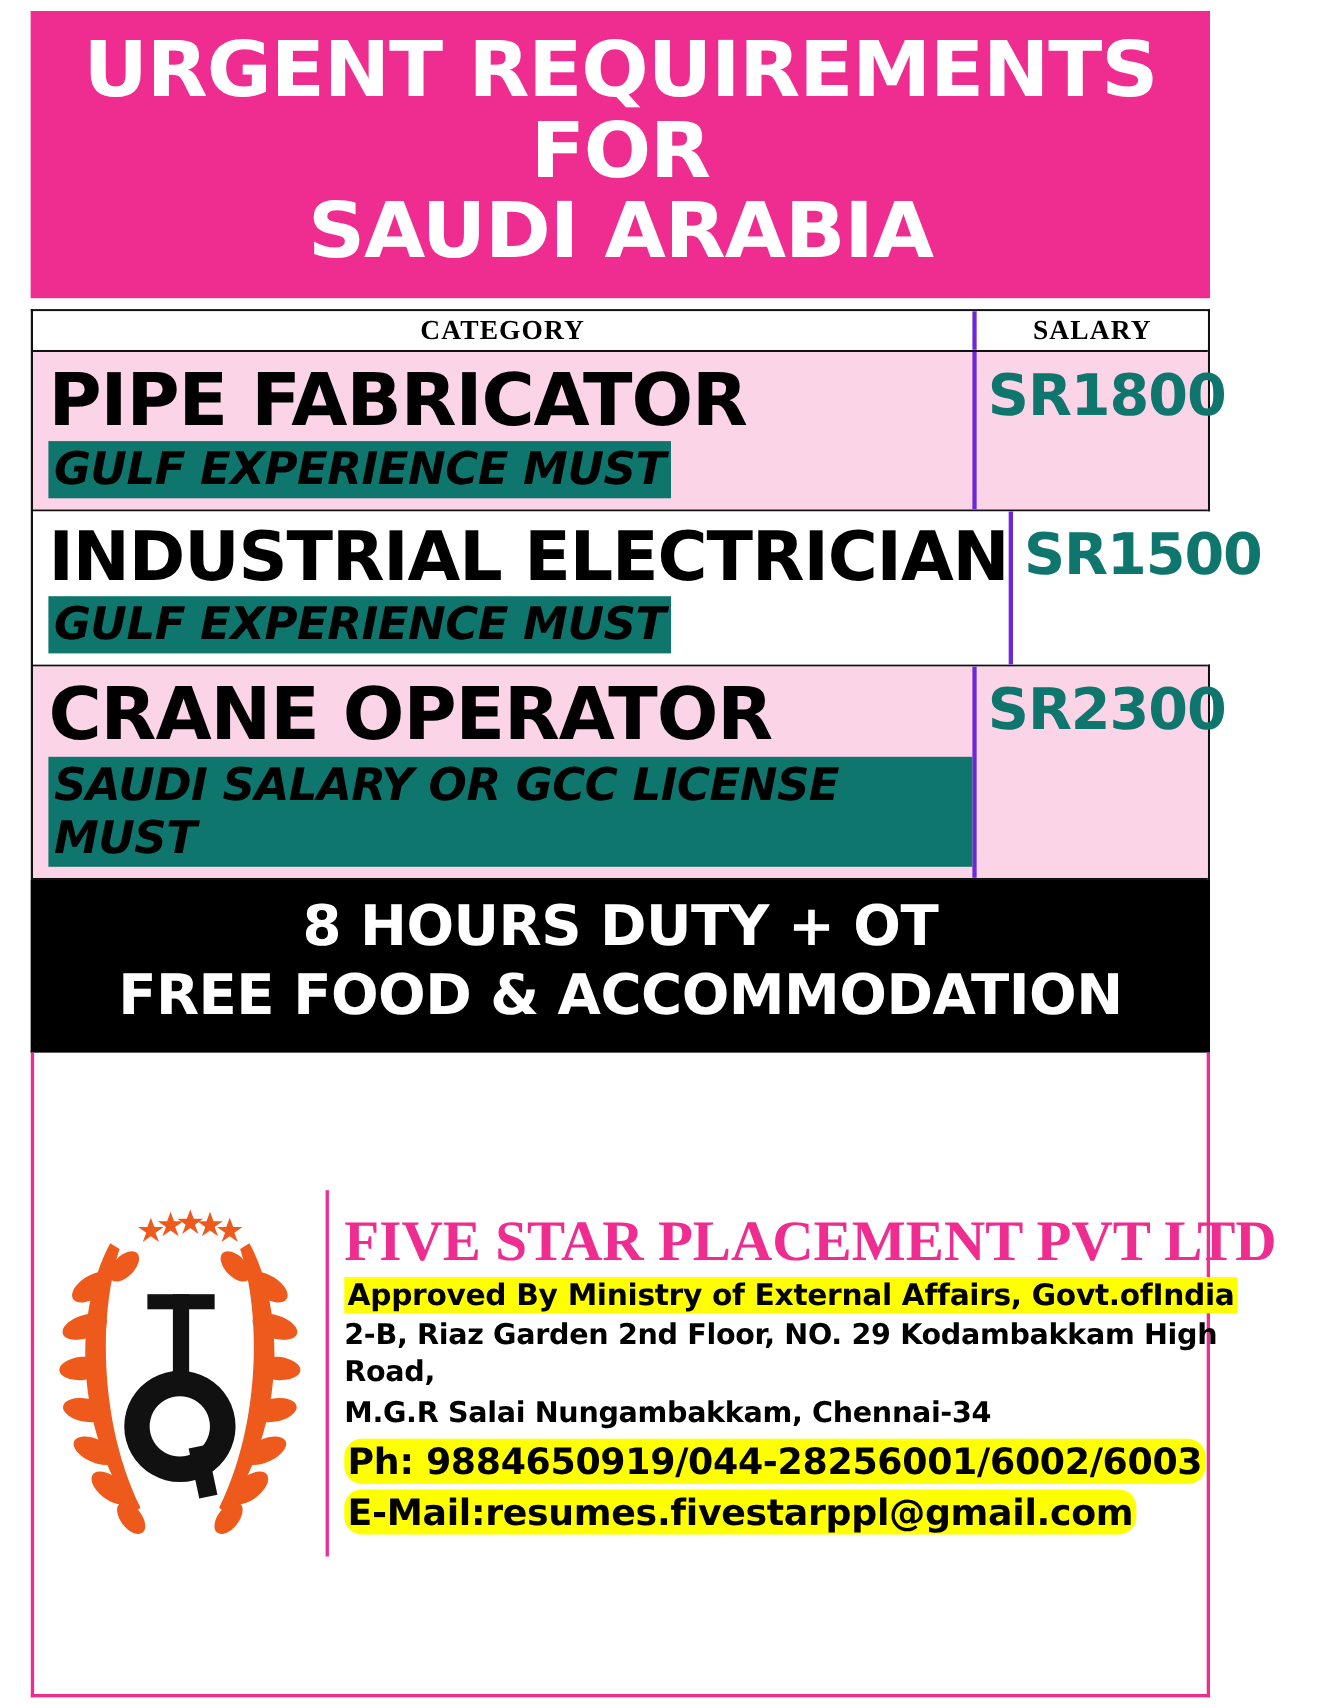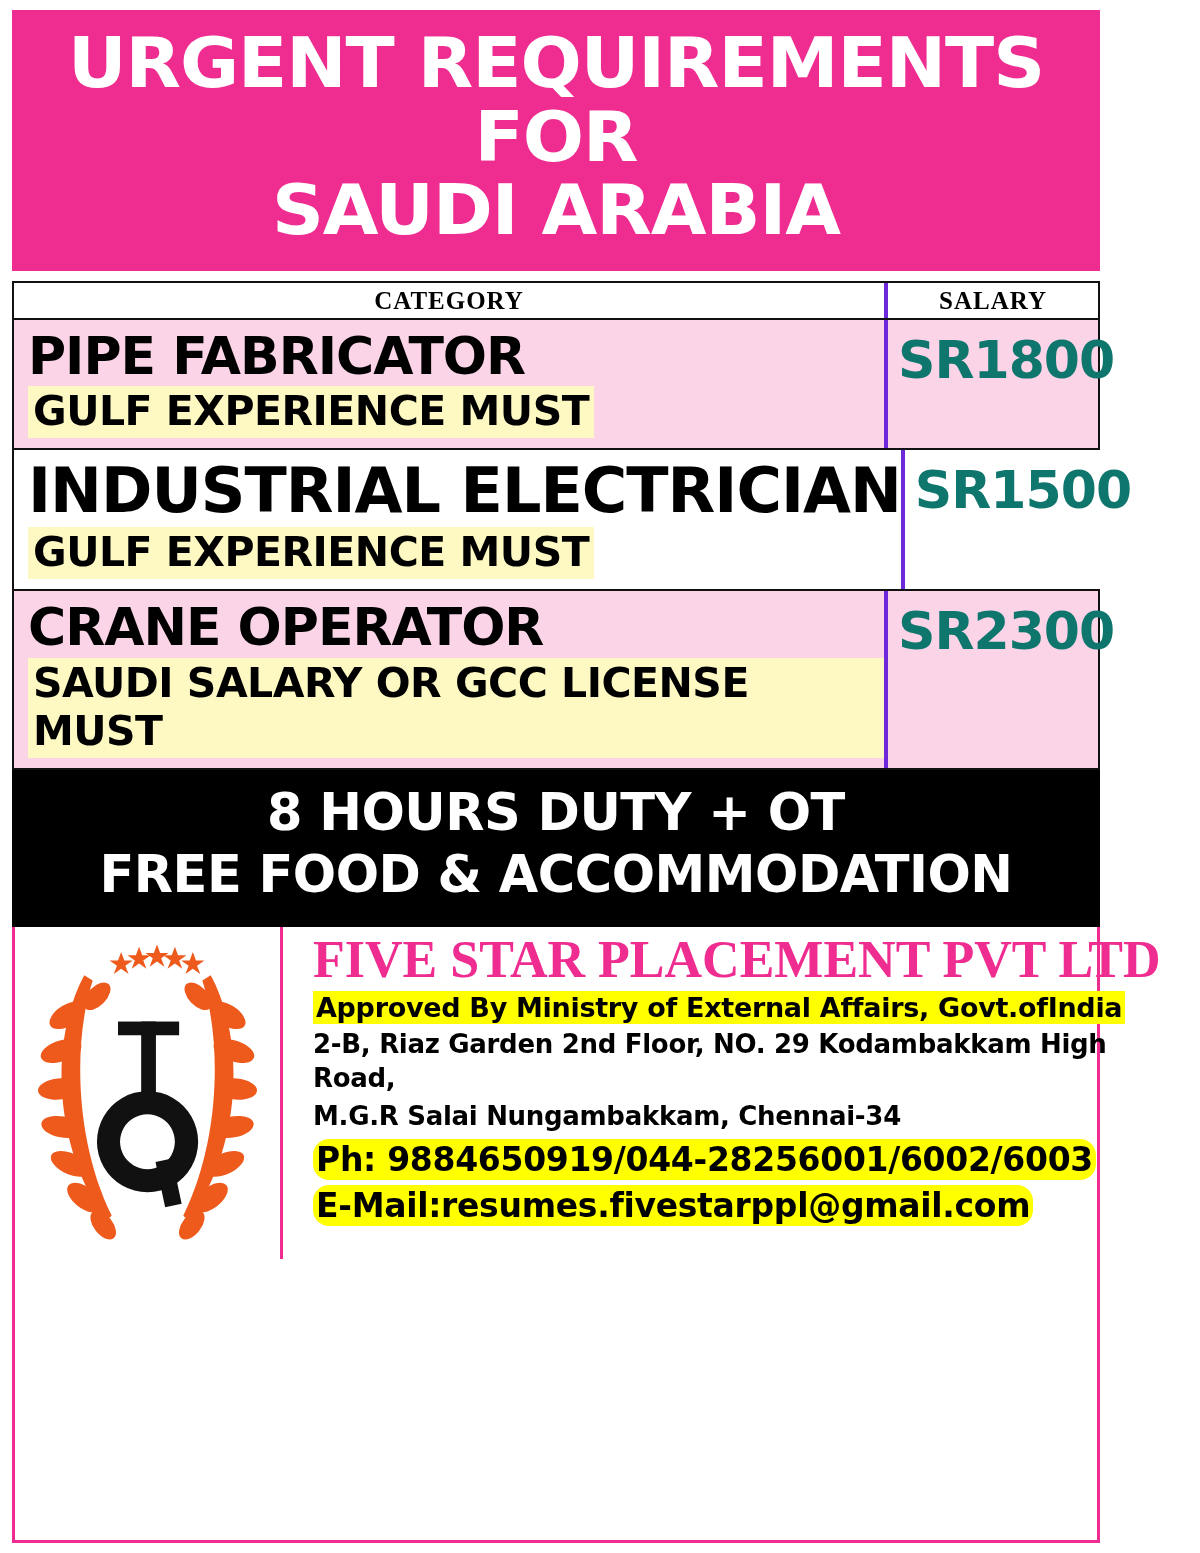--- a/index.html
+++ b/index.html
@@ -11,21 +11,21 @@
     height: 1553px;
     background: #ffffff;
     font-family: "Liberation Sans", sans-serif;
     overflow: hidden;
   }
 
   .poster {
     box-sizing: border-box;
     width: 1112px;
     height: 1553px;
-    padding: 10px 12px 10px 12px;
+    padding: 10px 12px 10px 28px;
     background: #ffffff;
     display: flex;
     flex-direction: column;
   }
 
   
   .header {
     background: #ef2c90;
     border: 3px solid #ef2c90;
     padding: 14px 10px 20px 10px;
@@ -82,42 +82,43 @@
   .head-row { border-bottom: 2px solid #111111; }
 
   .job-row.pink .col-cat,
   .job-row.pink .col-sal { background: #fbd4e8; }
   .job-row.white .col-cat,
   .job-row.white .col-sal { background: #ffffff; }
 
   .job-title {
     font-family: "DejaVu Sans", sans-serif;
     font-weight: bold;
-    font-size: 52px;
+    font-size: 66px;
     line-height: 1.08;
     color: #000000;
     padding: 8px 0 0 14px;
     letter-spacing: -1px;
     white-space: nowrap;
   }
   .job-title.smaller { font-size: 62px; }
 
   .job-note-wrap {
     padding: 2px 0 10px 14px;
   }
   .job-note {
     display: inline-block;
-    background: #fef9c3;
+    background: #0f766e;
     color: #000000;
     font-family: "DejaVu Sans", sans-serif;
     font-weight: bold;
     font-size: 41px;
     line-height: 1.18;
     padding: 1px 5px 3px 5px;
     letter-spacing: -0.5px;
+    font-style: italic;
   }
 
   .salary {
     font-family: "DejaVu Sans", sans-serif;
     font-weight: bold;
     font-size: 52px;
     color: #0f766e;
     padding: 10px 0 0 10px;
     letter-spacing: -1px;
   }
@@ -137,25 +138,24 @@
     font-size: 51px;
     line-height: 1.22;
     letter-spacing: -0.5px;
   }
 
   
   .footer {
     border: 3px solid #ef2c90;
     border-top: none;
     display: flex;
-    align-items: flex-start;
+    align-items: center;
     background: #ffffff;
     flex: 1 1 auto;
     min-height: 0;
-    gap: 16px;
   }
   .logo-box {
     width: 268px;
     flex: 0 0 268px;
     border-right: 3px solid #ef2c90;
     display: flex;
     align-items: center;
     justify-content: center;
     padding: 6px;
     box-sizing: border-box;

